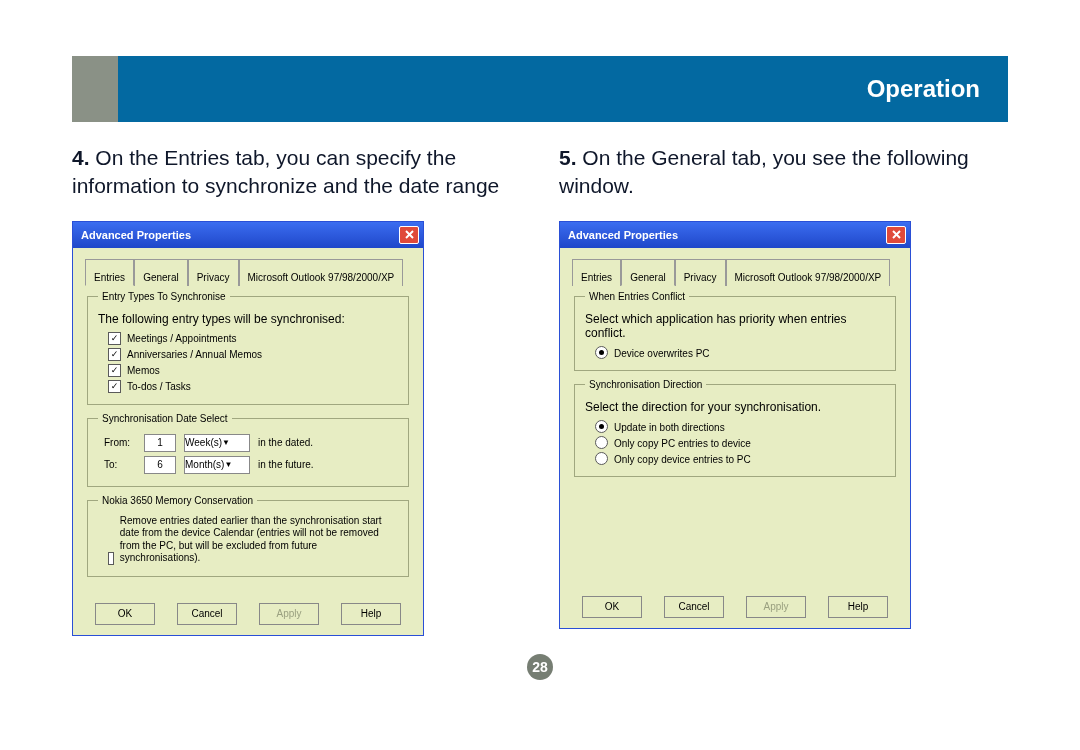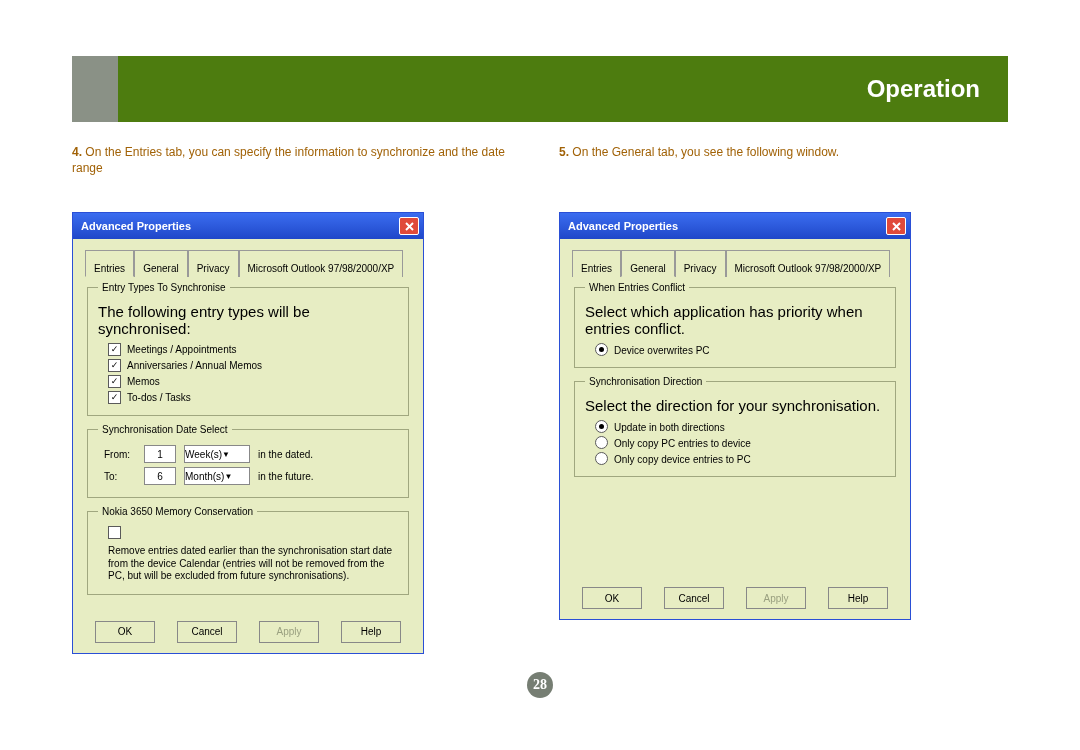--- a/index.html
+++ b/index.html
@@ -17,40 +17,40 @@
   .header-bar {
     display: flex;
     height: 66px;
   }
   .header-left {
     width: 46px;
     background: #8a9186;
   }
   .header-right {
     flex: 1;
-    background: #4d7c0f;
+    background: #0369a1;
     display: flex;
     align-items: center;
     justify-content: flex-end;
     padding-right: 28px;
     color: #fff;
     font-size: 24px;
     font-weight: bold;
   }
   .columns {
     display: flex;
     gap: 38px;
     margin-top: 22px;
   }
   .col {
     flex: 1;
   }
   .step-text {
-    font-size: 12px;
-    color: #a16207;
+    font-size: 21px;
+    color: #0f172a;
     line-height: 1.35;
     margin-bottom: 20px;
     min-height: 48px;
   }
   .step-text b { font-weight: bold; }
   .dlg {
     border: 1px solid #2a4fd6;
     width: 350px;
     font-family: Tahoma, Arial, sans-serif;
   }
@@ -104,21 +104,21 @@
     border: 1px solid #a0a77f;
     padding: 6px 10px 8px 10px;
     margin-bottom: 8px;
   }
   fieldset.group legend {
     font-size: 10px;
     padding: 0 4px;
   }
   .group p {
     margin: 4px 0 6px 0;
-    font-size: 15px;
+    font-size: 12px;
   }
   .chk-row {
     display: flex;
     align-items: center;
     gap: 6px;
     margin: 3px 0 3px 10px;
     font-size: 10px;
   }
   .chk {
     width: 11px;
@@ -207,21 +207,20 @@
     height: 26px;
     border-radius: 50%;
     background: #767e73;
     color: #fff;
     font-size: 14px;
     font-weight: bold;
     display: flex;
     align-items: center;
     justify-content: center;
     margin: 18px auto 13px auto;
-    font-family: Liberation Serif, serif;
   }
 </style>
 </head>
 <body>
 
 <div class="page">
   <div class="header-bar">
     <div class="header-left"></div>
     <div class="header-right">Operation</div>
   </div>
@@ -290,21 +289,21 @@
               <span class="select">
                   <span>Month(s)</span>
                   <span class="arr">▼</span>
                 </span>
               <span>in the future.</span>
             </div>
           </fieldset>
 
           <fieldset class="group">
             <legend>Nokia 3650 Memory Conservation</legend>
-            <div class="chk-row" style="align-items:flex-start;flex-direction:column;">
+            <div class="chk-row" style="align-items:flex-end;">
               <span class="chk"></span>
               <span class="memtext" style="margin-left:0;">Remove entries dated earlier than the synchronisation start date from the device Calendar (entries will not be removed from the PC, but will be excluded from future synchronisations).</span>
             </div>
           </fieldset>
         </div>
         <div class="btn-row">
           <div class="btn">OK</div>
           <div class="btn">Cancel</div>
           <div class="btn disabled">Apply</div>
           <div class="btn">Help</div>

